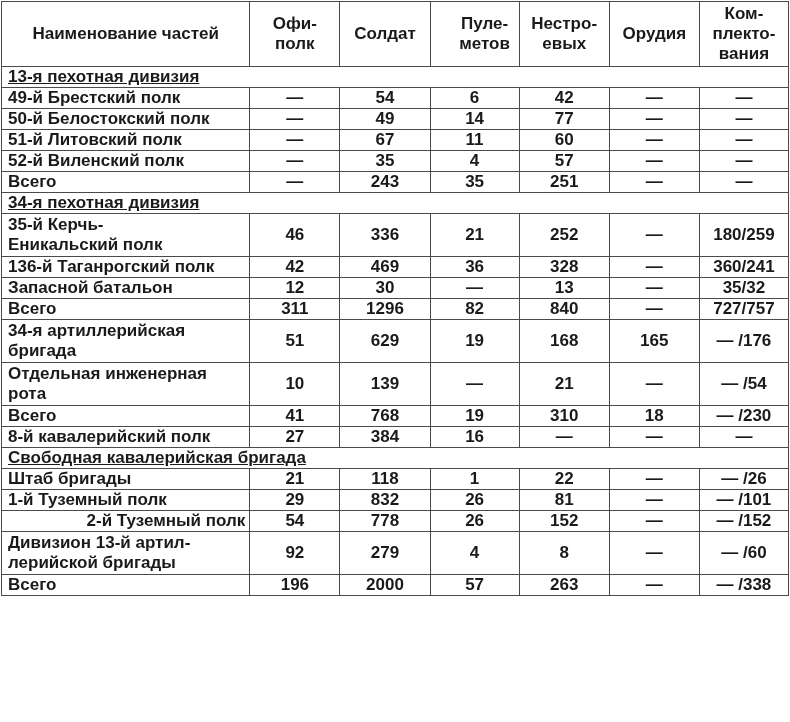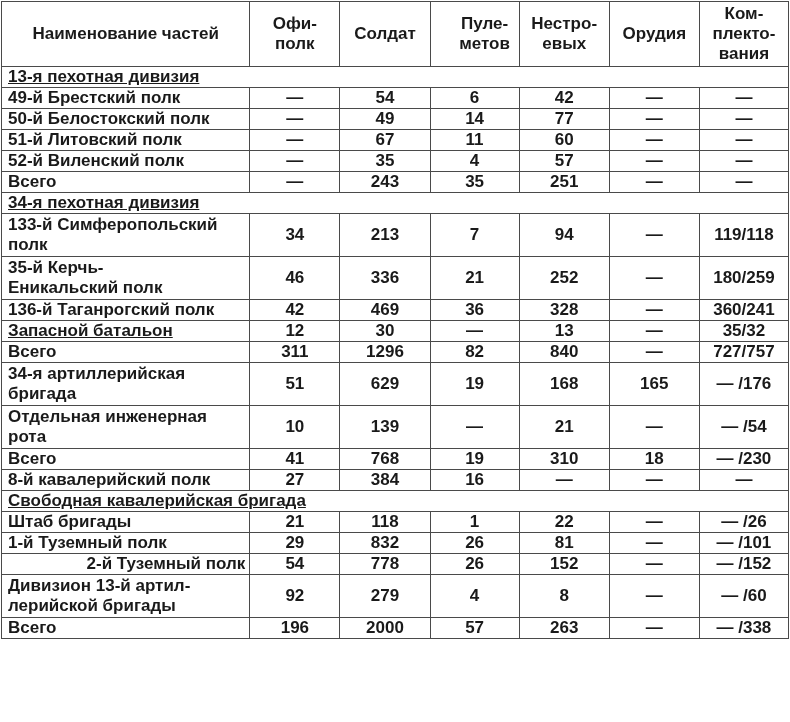--- a/index.html
+++ b/index.html
@@ -87,50 +87,40 @@
         <td>243</td>
         <td>35</td>
         <td>251</td>
         <td>—</td>
         <td>—</td>
       </tr>
       <tr class="section">
         <td colspan="7">34-я пехотная дивизия</td>
       </tr>
       <tr class="two">
-        <td class="name" style="white-space: pre-line;">133-й Симферопольский
- полк</td>
-        <td>34</td>
-        <td>213</td>
-        <td>7</td>
-        <td>94</td>
-        <td>—</td>
-        <td>119/118</td>
-      </tr>
-      <tr class="two">
         <td class="name" style="white-space: pre-line;"> 35-й Керчь-
 Еникальский полк</td>
         <td>46</td>
         <td>336</td>
         <td>21</td>
         <td>252</td>
         <td>—</td>
         <td>180/259</td>
       </tr>
       <tr>
         <td class="name" style="white-space: pre-line;">136-й Таганрогский полк</td>
         <td>42</td>
         <td>469</td>
         <td>36</td>
         <td>328</td>
         <td>—</td>
         <td>360/241</td>
       </tr>
       <tr>
-        <td class="name" style="white-space: pre-line; text-decoration: underline;">Запасной батальон</td>
+        <td class="name" style="white-space: pre-line;">Запасной батальон</td>
         <td>12</td>
         <td>30</td>
         <td>—</td>
         <td>13</td>
         <td>—</td>
         <td>35/32</td>
       </tr>
       <tr>
         <td class="name" style="white-space: pre-line;">Всего</td>
         <td>311</td>

